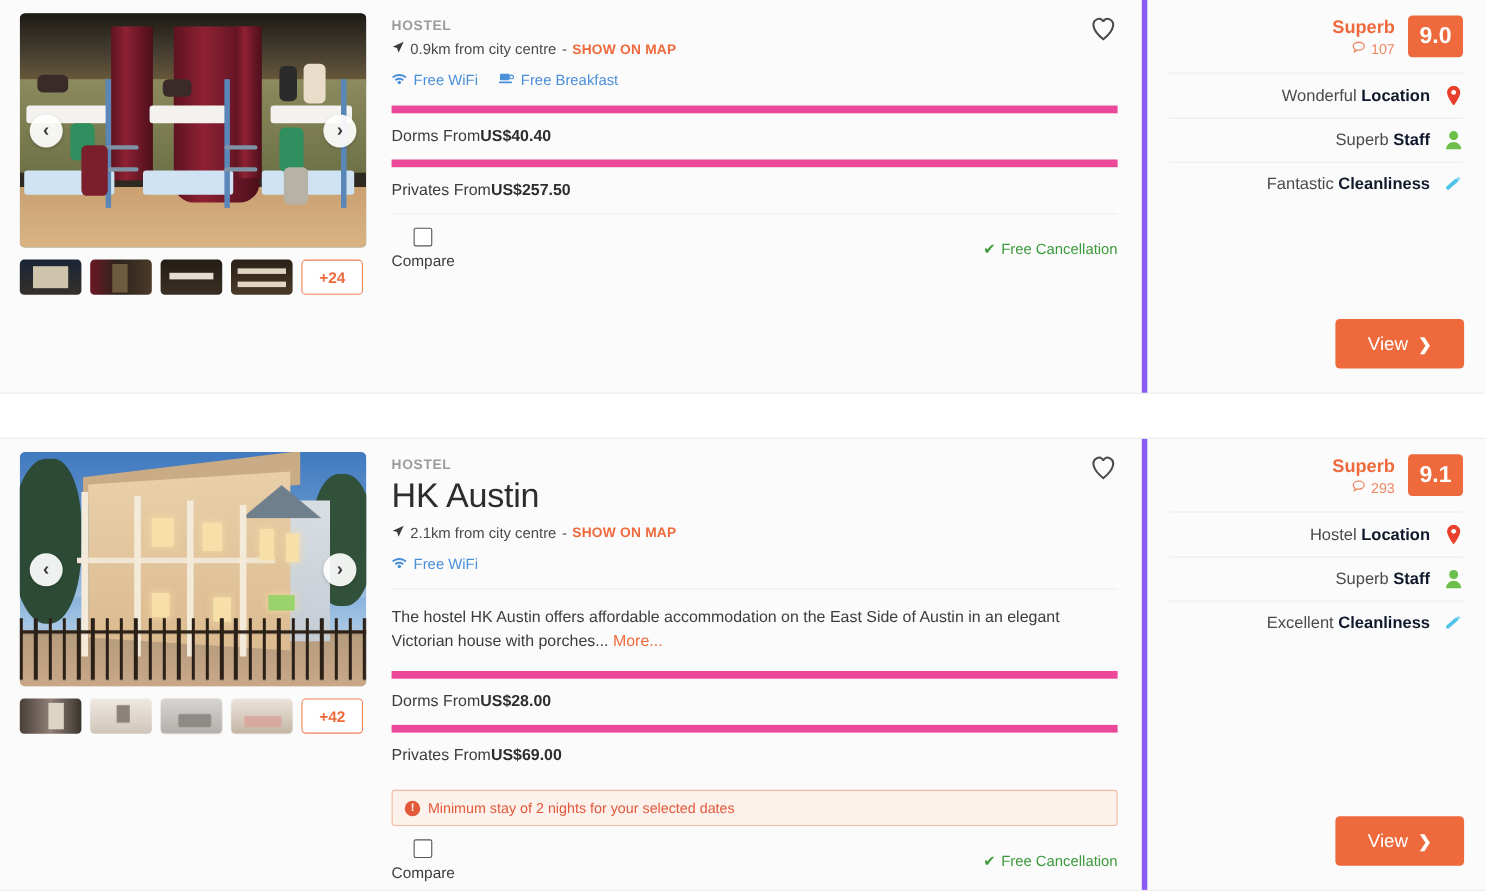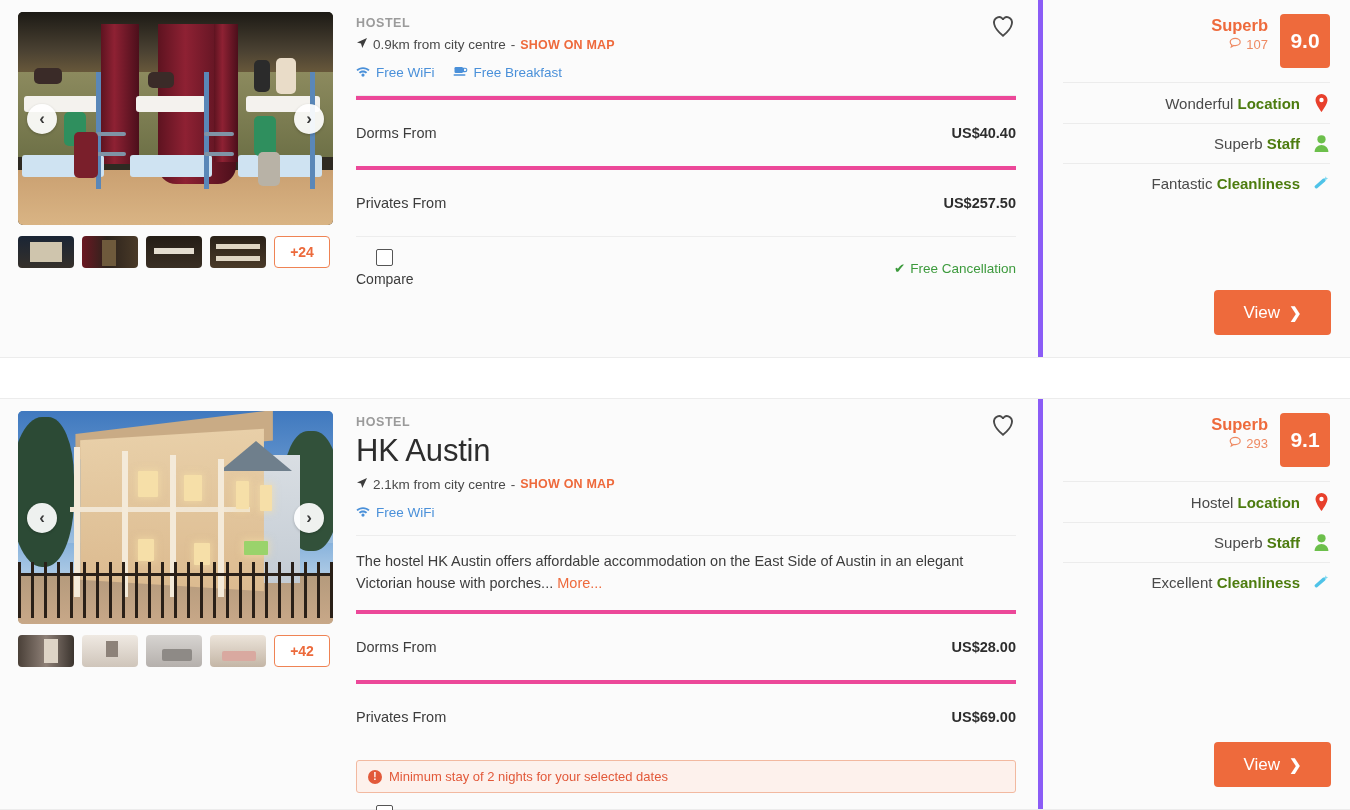--- a/index.html
+++ b/index.html
@@ -112,22 +112,22 @@
   .title { font-size: 31px; font-weight: 400; color: #2d2d2d; line-height: 1.18; margin: 4px 0 0; letter-spacing: -.2px; }
   .distance-row { margin-top: 7px; font-size: 13.5px; color: #4a4a4a; display: flex; align-items: center; gap: 5px; }
   .nav-ico { color: #3c3c3c; font-size: 13px; display: inline-block; transform: rotate(0deg); }
   .sep-dash { color: #4a4a4a; }
   .show-map { color: #ee6a3c; font-weight: bold; font-size: 12.5px; letter-spacing: .2px; cursor: pointer; }
   .facilities { margin-top: 13px; display: flex; gap: 18px; font-size: 13.5px; color: #4a90d9; }
   .fac { display: flex; align-items: center; gap: 6px; cursor: pointer; }
   .hr { height: 1px; background: #ededed; margin: 15px 0 0; }
   .desc { font-size: 14.5px; line-height: 1.58; color: #3c3c3c; padding: 14px 0 15px; }
   .more-link { color: #ee6a3c; cursor: pointer; }
-  .price-row { display: flex; justify-content: space-between; align-items: center;
-    font-size: 14.5px; color: #3c3c3c; padding: 25px 0; border-top: 4px solid #ec4899; }
+  .price-row { display: flex; align-items: center;
+    font-size: 14.5px; color: #3c3c3c; padding: 13px 0; border-top: 7px solid #ec4899; }
   .price-val { font-weight: bold; color: #2d2d2d; }
   .footer-row { display: flex; justify-content: space-between; align-items: center;
     border-top: 1px solid #ededed; padding: 12px 0 0; }
   .compare { display: flex; align-items: center; gap: 5px; font-size: 14px; color: #3c3c3c; cursor: pointer; flex-direction: column; }
   .checkbox { width: 17px; height: 17px; border: 1.6px solid #555; border-radius: 2px; background: #fff; }
   .free-cancel { color: #3c9a3c; font-size: 13.5px; display: flex; align-items: center; gap: 5px; }
   .warn {
     border: 1px solid #f2b9a0; background: #fdf1ec; border-radius: 3px;
     color: #e2593a; font-size: 13px; padding: 8px 11px; margin: 10px 0 8px;
     display: flex; align-items: center; gap: 7px;
@@ -135,25 +135,25 @@
   .warn-ico { width: 14px; height: 14px; border-radius: 50%; background: #e2593a; color: #fff;
     font-size: 10px; font-weight: bold; display: flex; align-items: center; justify-content: center; }
   .heart { position: absolute; right: 22px; top: 14px; cursor: pointer; }
 
   
   .rating { flex: 0 0 312px; width: 312px; border-left: 5px solid #8b5cf6; position: relative; padding: 14px 20px 0; }
   .rating-top { display: flex; justify-content: flex-end; align-items: flex-start; gap: 12px; padding-bottom: 14px; }
   .rating-words { text-align: right; padding-top: 2px; }
   .rating-label { color: #ee6a3c; font-weight: bold; font-size: 16.5px; line-height: 1.15; }
   .rating-count { color: #ee8a63; font-size: 13px; display: flex; align-items: flex-start; justify-content: flex-end; gap: 4px; margin-top: 2px; }
-  .score-badge { background: #ee6a3c; color: #fff; border-radius: 4px; width: 50px; height: 54px;
+  .score-badge { background: #ee6a3c; color: #fff; border-radius: 4px; width: 50px; height: 38px;
     display: flex; align-items: center; justify-content: center; font-size: 21px; font-weight: bold; }
   .cat-row { display: flex; align-items: center; justify-content: flex-end; gap: 12px;
     border-top: 1px solid #ececec; padding: 11px 0; font-size: 15px; color: #4a4a4a; }
-  .cat-row .strong { font-weight: bold; color: #4d7c0f; }
+  .cat-row .strong { font-weight: bold; color: #0f172a; }
   .cat-ico { width: 18px; display: flex; justify-content: center; }
   .view-btn {
     position: absolute; right: 19px; bottom: 22px;
     background: #ee6a3c; color: #fff; border: none; border-radius: 4px;
     width: 117px; height: 45px; font-size: 17px; cursor: pointer;
     display: flex; align-items: center; justify-content: center; gap: 9px;
     font-family: "Liberation Sans", sans-serif;
   }
   .view-btn .chev { font-size: 15px; font-weight: bold; }
 </style>

